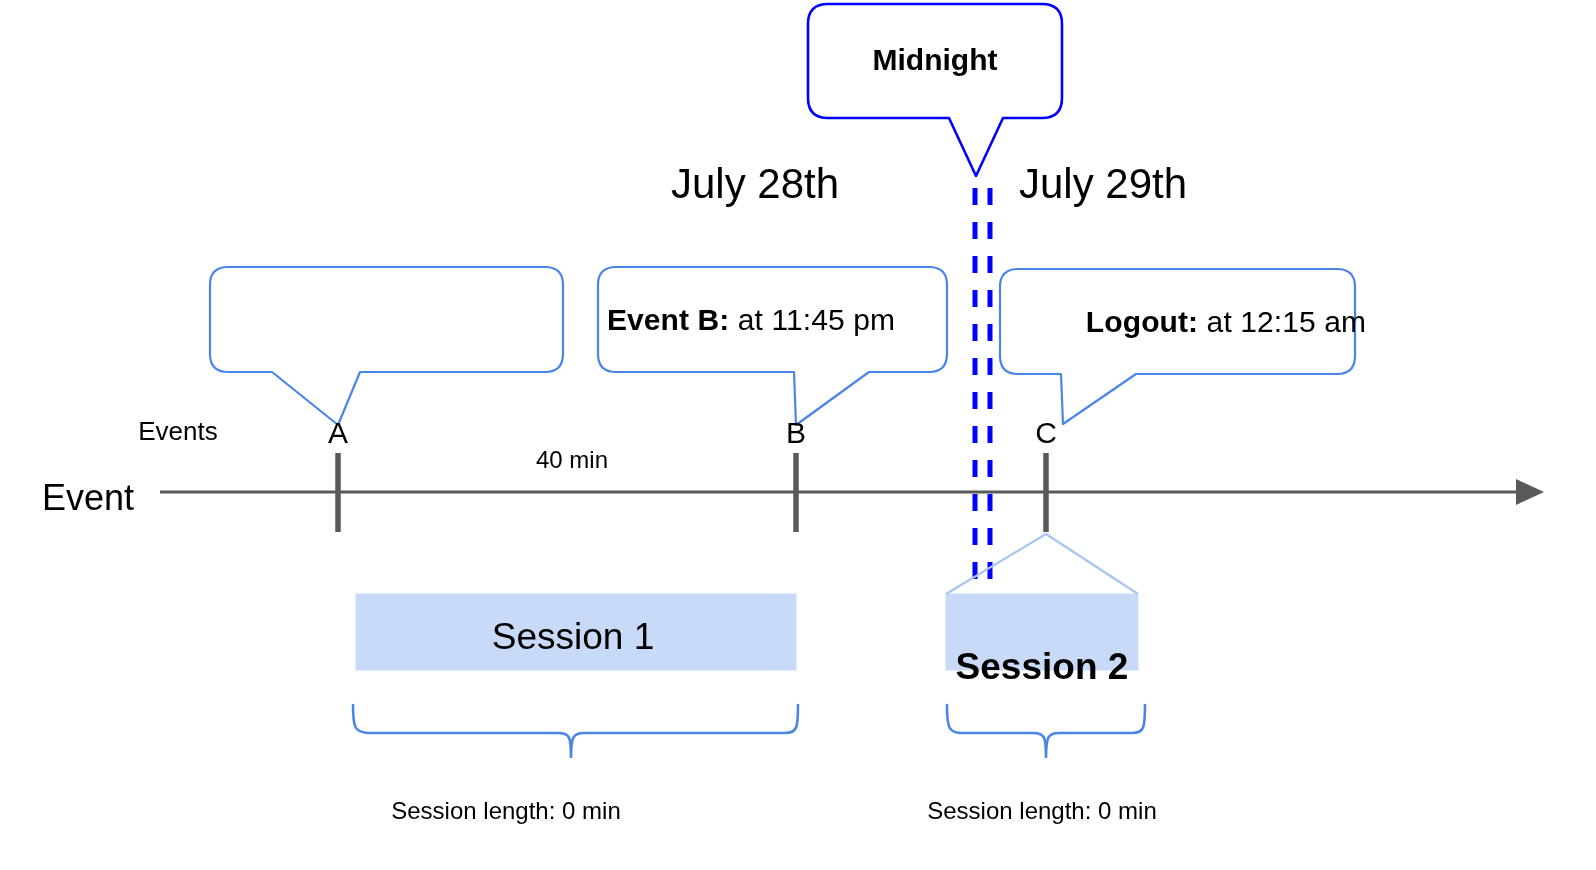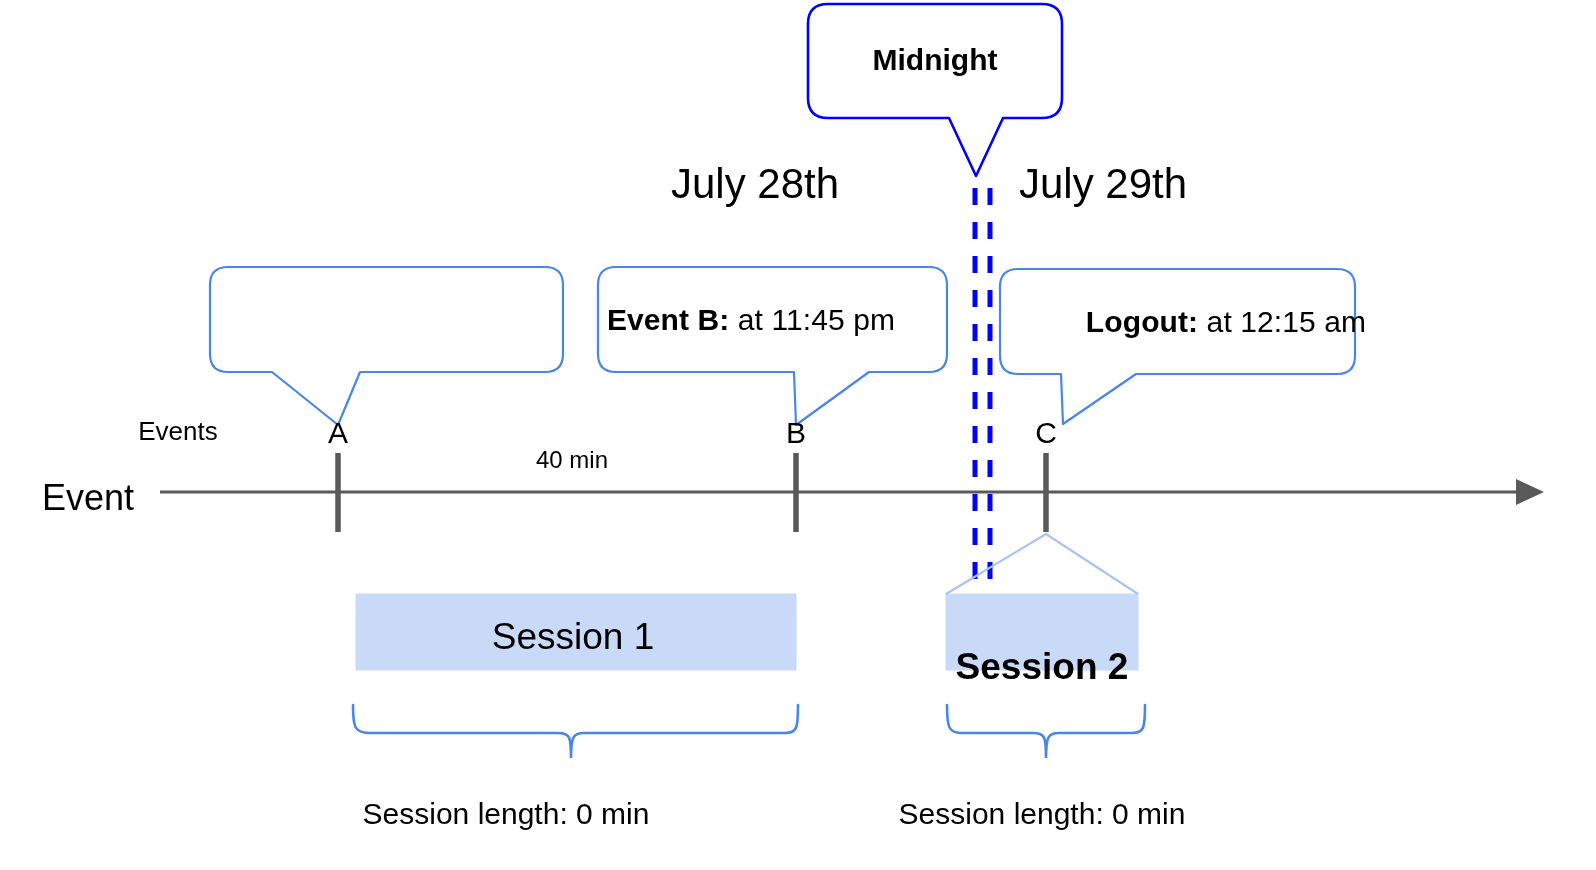--- a/index.html
+++ b/index.html
@@ -59,21 +59,21 @@
     font-size: 30px;
   }
   .duration-label {
     font-size: 24px;
   }
   .session-label {
     font-size: 37px;
     text-align: right;
   }
   .session-length-label {
-    font-size: 30px;
+    font-size: 24px;
   }
   .center {
     transform: translateX(-50%);
   }
 </style>
 </head>
 <body>
 
 <div id="stage">
 

